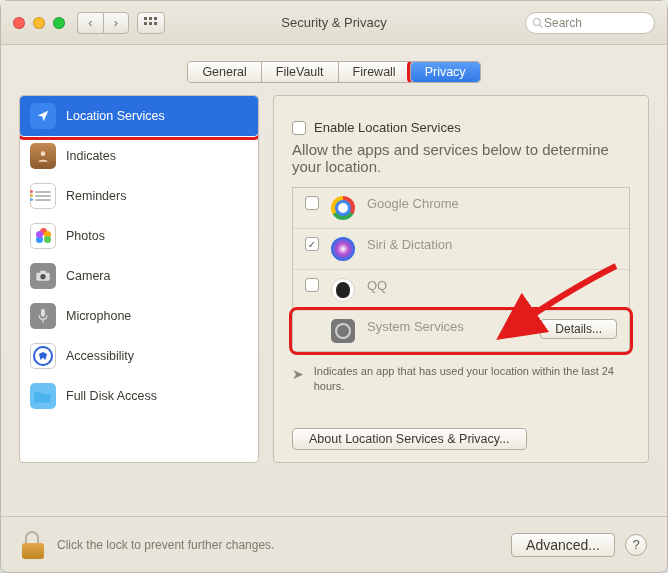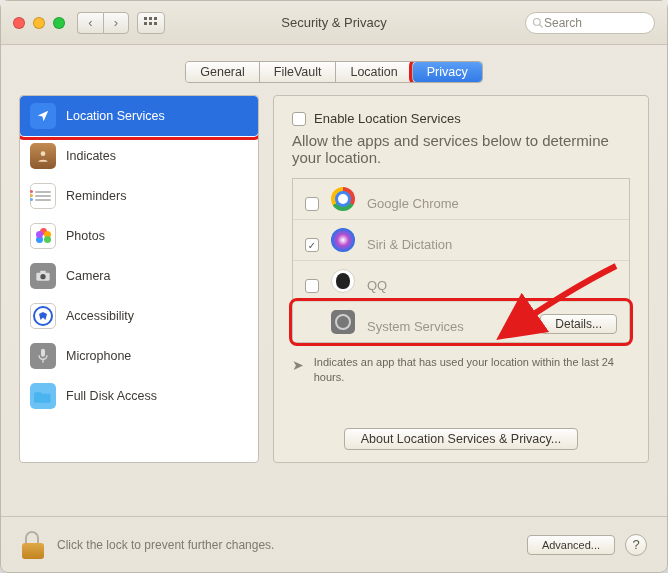--- a/index.html
+++ b/index.html
@@ -30,47 +30,47 @@
   .sicon{width:26px;height:26px;border-radius:5px;display:flex;align-items:center;justify-content:center;font-size:14px;flex-shrink:0}
   .ic-loc{background:#3a84f0;color:#fff}
   .ic-cont{background:linear-gradient(#c38b52,#8c5a2e);color:#fff3e0}
   .ic-cal{background:#fff;border:1px solid #d0ccc0;flex-direction:column}
   .ic-rem{background:#fff;border:1px solid #d0ccc0}
   .ic-photos{background:#fff;border:1px solid #d0ccc0}
   .ic-cam{background:#8d8d8d}
   .ic-mic{background:#8d8d8d}
   .ic-a11y{background:#fff;border:1px solid #d0ccc0}
   .ic-folder{background:#6cc2f5}
-  .mainpane{flex:1;border:1px solid #c4bfb2;border-radius:4px;background:#efebdf;padding:15px 18px 12px;height:368px;display:flex;flex-direction:column}
+  .mainpane{flex:1;border:1px solid #c4bfb2;border-radius:4px;background:#efebdf;padding:24px 18px 12px;height:368px;display:flex;flex-direction:column}
   .chkline{display:flex;align-items:center;gap:8px;font-size:13px;color:#3b382f}
   .chkbox{width:14px;height:14px;border:1px solid #a8a498;border-radius:3px;background:#fff;display:flex;align-items:center;justify-content:center;font-size:10px;color:#555}
   .subtext{font-size:15px;color:#6a665b;margin-top:6px}
   .applist{margin-top:12px;border:1px solid #c8c3b6;border-top:1px solid #c8c3b6;background:#efebdf}
-  .approw{display:flex;align-items:flex-end;gap:12px;padding:8px 12px;border-bottom:1px solid #dcd7ca}
+  .approw{display:flex;align-items:flex-start;gap:12px;padding:8px 12px;border-bottom:1px solid #dcd7ca}
   .approw:last-child{border-bottom:none}
   .approw .appname{font-size:13px;color:#9c968a}
   .aicon{width:24px;height:24px;border-radius:50%;display:flex;align-items:center;justify-content:center;font-size:13px}
   .ai-chrome{background:conic-gradient(#ea4335 0 33%,#34a853 33% 66%,#fbbc05 66% 100%);}
   .ai-chrome::after{content:"";width:10px;height:10px;background:#fff;border:3px solid #4285f4;border-radius:50%}
   .ai-siri{background:radial-gradient(circle,#fff,#b84cd0,#3270e8,#1d1d2c)}
   .ai-qq{background:#fff;border:1px solid #d6d1c4;position:relative}
   .ai-qq::after{content:"";position:absolute;width:14px;height:16px;background:#222;border-radius:50% 50% 45% 45%;top:3px;left:4px}
   .ai-sys{background:#777;border-radius:5px;position:relative}
   .ai-sys::after{content:"";position:absolute;inset:4px;border:2px solid #cfcfcf;border-radius:50%}
   .detailsbtn{margin-left:auto;padding:2px 14px;font-size:12px;background:linear-gradient(#fdfdfd,#efe9dc);border:1px solid #b2ad9f;border-radius:4px;color:#3b382f}
   .indrow{display:flex;gap:10px;align-items:flex-start;margin-top:12px;font-size:11px;color:#6a665b;line-height:1.4}
   .indrow .arrowicon{color:#8a8578;font-size:14px;margin-top:1px}
-  .aboutrow{margin-top:auto;display:flex;justify-content:center}
+  .aboutrow{margin-top:auto;display:flex;justify-content:flex-start}
   .aboutbtn{padding:3px 16px;font-size:12.5px;background:linear-gradient(#fdfdfd,#efe9dc);border:1px solid #b2ad9f;border-radius:4px;color:#3b382f}
   .footer{position:absolute;bottom:0;left:0;right:0;height:56px;display:flex;align-items:center;padding:0 20px;border-top:1px solid #c9c4b7}
   .lock{display:flex;align-items:center;gap:12px;font-size:12px;color:#7f7a6e}
   .lockicon{width:24px;height:28px;position:relative}
   .lockbody{position:absolute;bottom:0;width:22px;height:16px;background:linear-gradient(#e0a848,#c18420);border-radius:3px;left:1px}
   .lockarc{position:absolute;top:0;left:4px;width:14px;height:14px;border:2.5px solid #b4b0a3;border-bottom:none;border-radius:8px 8px 0 0}
-  .advanced{margin-left:auto;padding:3px 14px;font-size:11px;background:linear-gradient(#fdfdfd,#efe9dc);border:1px solid #b2ad9f;border-radius:4px;color:#3b382f}
+  .advanced{margin-left:auto;padding:3px 14px;font-size:14px;background:linear-gradient(#fdfdfd,#efe9dc);border:1px solid #b2ad9f;border-radius:4px;color:#3b382f}
   .help{margin-left:10px;width:22px;height:22px;border:1px solid #b2ad9f;border-radius:50%;background:linear-gradient(#fdfdfd,#efe9dc);display:flex;align-items:center;justify-content:center;font-size:13px;color:#5a564b}
   
   .redarrow{position:absolute;pointer-events:none}
   .cal-top{background:#e05b4a;color:#fff;font-size:5px;line-height:6px;width:100%;text-align:center;border-radius:4px 4px 0 0}
   .cal-num{font-size:11px;color:#3a3a3a;line-height:14px}
   .rem-lines{width:16px}
   .rem-line{height:2px;background:#bbb;border-radius:1px;margin:2px 0;position:relative}
   .rem-line::before{content:"";position:absolute;left:-5px;width:3px;height:3px;border-radius:50%;top:-1px}
   .rem-line:nth-child(1)::before{background:#f06060}
   .rem-line:nth-child(2)::before{background:#f0b040}
@@ -115,21 +115,21 @@
           <line x1="10" y1="10" x2="14" y2="14" stroke="#8a867a" stroke-width="1.5"></line>
         </svg>
       <span>Search</span>
     </div>
   </div>
 
   <div class="tabs">
     <div class="seg">
       <div class="segitem">General</div>
       <div class="segitem">FileVault</div>
-      <div class="segitem">Location</div>
+      <div class="segitem">Firewall</div>
       <div class="segitem active redbox">Privacy</div>
     </div>
   </div>
 
   <div class="content">
     <div class="sidebar">
       <div class="sideitem active redbox">
         <div class="sicon ic-loc">
           <svg width="14" height="14" viewBox="0 0 24 24">
               <path fill="#fff" d="M3 11l18-8-8 18-2-8z"></path>
@@ -172,36 +172,36 @@
         <div class="sicon ic-cam">
           <svg width="16" height="12" viewBox="0 0 24 18">
               <rect x="2" y="4" width="20" height="12" rx="2" fill="#ddd"></rect>
               <circle cx="12" cy="10" r="4" fill="#555"></circle>
               <rect x="8" y="1" width="8" height="4" rx="1" fill="#ddd"></rect>
             </svg>
         </div>
         <span>Camera</span>
       </div>
       <div class="sideitem">
-        <div class="sicon ic-a11y">
-          <div class="a11y-circ">
-              <div class="a11y-fig"></div>
-            </div>
-        </div>
-        <span>Accessibility</span>
-      </div>
-      <div class="sideitem">
         <div class="sicon ic-mic">
           <svg width="12" height="16" viewBox="0 0 16 24">
               <rect x="5" y="1" width="6" height="12" rx="3" fill="#ddd"></rect>
               <path d="M2 11a6 6 0 0012 0" stroke="#ddd" stroke-width="2" fill="none"></path>
               <line x1="8" y1="17" x2="8" y2="22" stroke="#ddd" stroke-width="2"></line>
             </svg>
         </div>
         <span>Microphone</span>
+      </div>
+      <div class="sideitem">
+        <div class="sicon ic-a11y">
+          <div class="a11y-circ">
+              <div class="a11y-fig"></div>
+            </div>
+        </div>
+        <span>Accessibility</span>
       </div>
       <div class="sideitem">
         <div class="sicon ic-folder">
           <svg width="18" height="14" viewBox="0 0 24 18">
               <path d="M2 4h7l2 2h11v10a2 2 0 01-2 2H2a2 2 0 01-2-2V6a2 2 0 012-2z" fill="#4ab4ef"></path>
             </svg>
         </div>
         <span>Full Disk Access</span>
       </div>
     </div>

